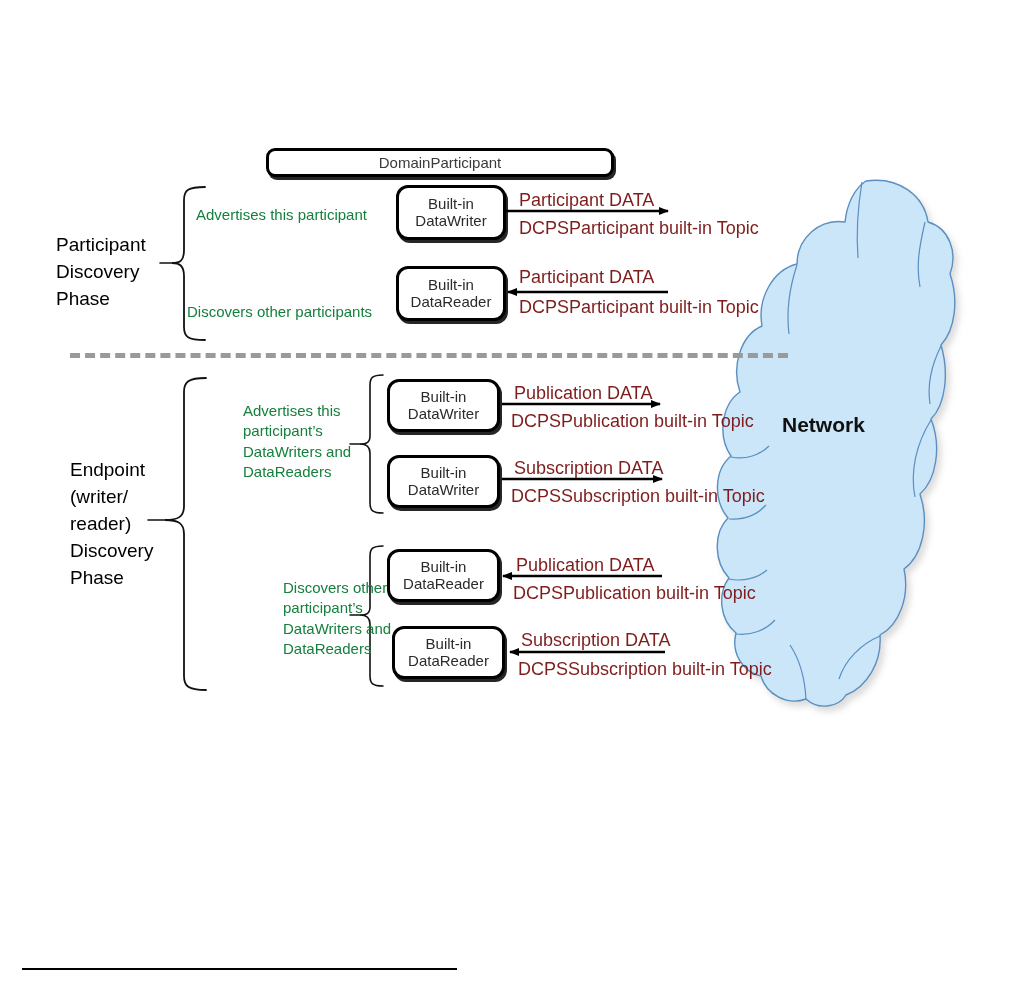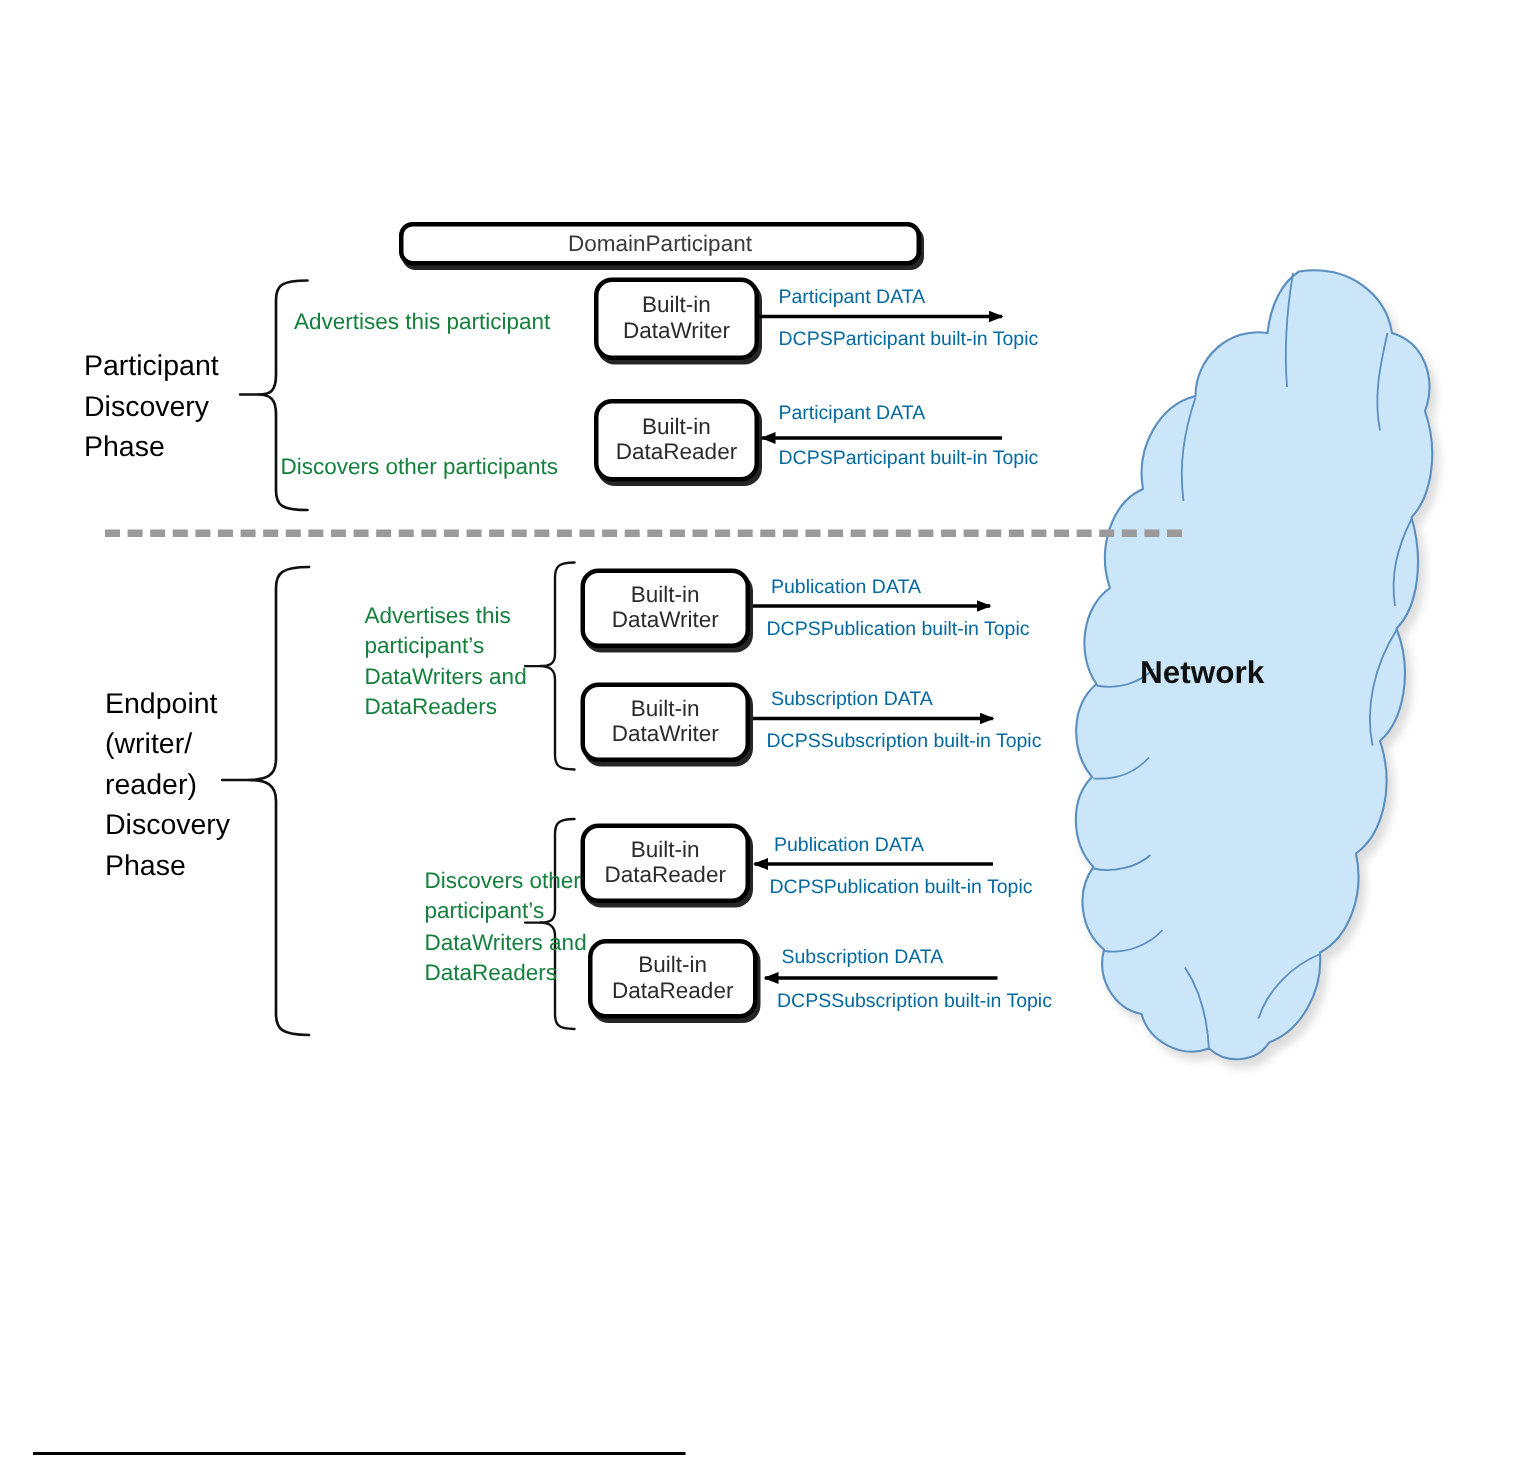--- a/index.html
+++ b/index.html
@@ -70,22 +70,22 @@
   }
   .side-label {
     position: absolute;
     font-size: 15px;
     color: #15803d;
     line-height: 1.35;
     white-space: pre-line;
   }
   .arrow-label {
     position: absolute;
-    font-size: 13px;
-    color: #0369a1;
+    font-size: 18px;
+    color: #7f1d1d;
     white-space: nowrap;
   }
 
   
   .cloud-label {
     position: absolute;
     font-size: 21px;
     font-weight: bold;
     color: #101010;
     white-space: nowrap;
@@ -283,15 +283,15 @@
   <div class="arrow-label" style="left:516px; top:555px;">Publication DATA</div>
   <div class="arrow-label" style="left:513px; top:583px;">DCPSPublication built-in Topic</div>
 
   <div class="node-box" style="left:392px; top:626px; width:113px; height:53px;">
     <span>Built-in</span>
     <span>DataReader</span>
   </div>
   <div class="arrow-label" style="left:521px; top:630px;">Subscription DATA</div>
   <div class="arrow-label" style="left:518px; top:659px;">DCPSSubscription built-in Topic</div>
 
-  <div class="cloud-label" style="left:760px; top:413px;margin-top:24px;">Network</div>
+  <div class="cloud-label" style="left:782px; top:413px;">Network</div>
 
 </div>
 
 </body></html>

